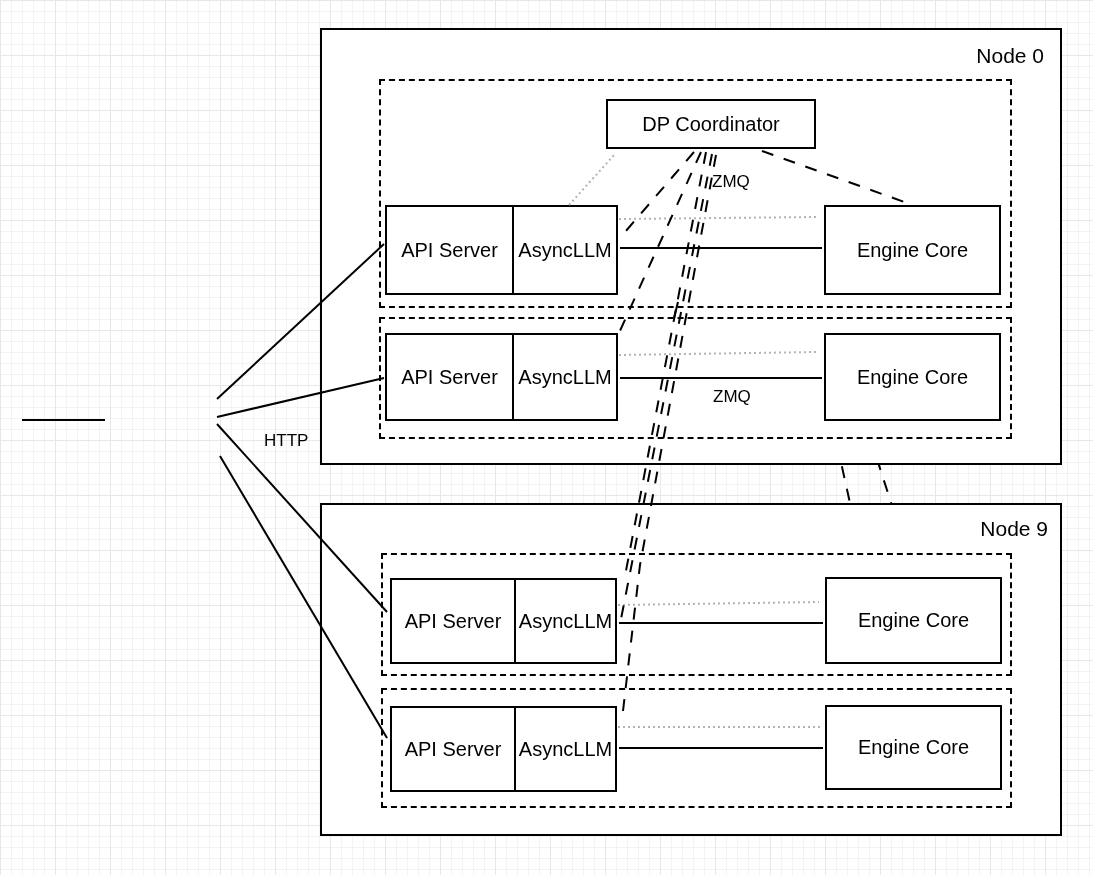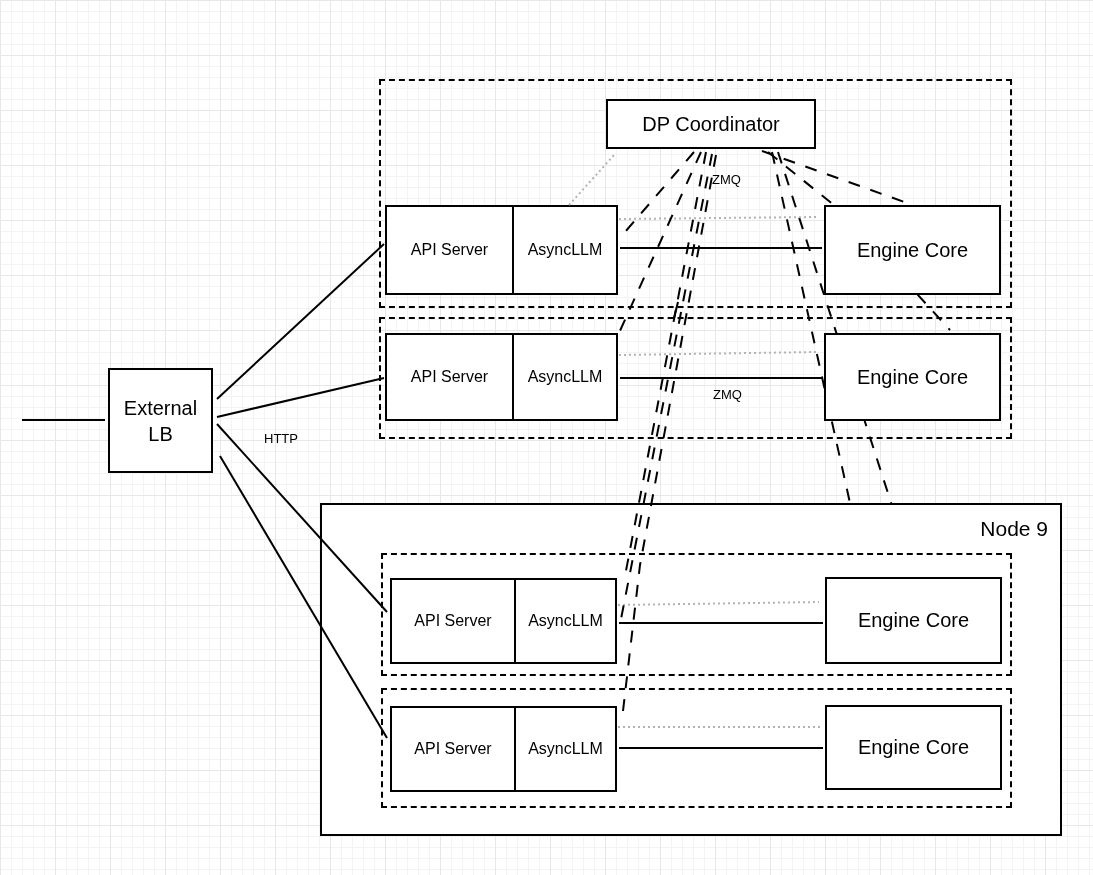--- a/index.html
+++ b/index.html
@@ -15,56 +15,55 @@
     background-size:55px 55px,55px 55px,11px 11px,11px 11px;
   }
   .layer{position:absolute;left:0;top:0;width:1093px;height:875px;pointer-events:none;}
   .box{position:absolute;box-sizing:border-box;background:#fff;border:2px solid #000;}
   .container{position:absolute;box-sizing:border-box;background:#fff;border:2px solid #000;}
   .dashedbox{position:absolute;box-sizing:border-box;border:2px dashed #000;background:transparent;}
   .lbl{position:absolute;white-space:nowrap;}
   .nodelabel{position:absolute;font-size:21px;}
   .centertext{display:flex;align-items:center;justify-content:center;font-size:20px;}
   .split{display:flex;}
-  .cell{flex:none;display:flex;align-items:center;justify-content:center;font-size:16px;}
+  .cell{flex:none;display:flex;align-items:center;justify-content:center;font-size:20px;}
   .celldiv{border-right:2px solid #000;}
-  .small{font-size:13px;}
+  .small{font-size:17px;}
   .lbtext{display:flex;flex-direction:column;align-items:center;justify-content:center;font-size:20px;line-height:1.3;}
   svg line, svg path{fill:none;}
 </style>
 </head>
 <body>
 
 <div class="canvas">
 
   <svg class="layer">
     <defs>
       <marker id="uB" markerUnits="userSpaceOnUse" markerWidth="18" markerHeight="14" refX="15" refY="7" orient="auto-start-reverse">
         <path d="M1,1.5 L16,7 L1,12.5 z" fill="#000"></path>
       </marker>
     </defs>
     <path d="M768,152 L840,210 L950,330" stroke="#000" stroke-width="2" stroke-dasharray="12 11" marker-end="url(#uB)"></path>
     <line x1="778" y1="152" x2="955" y2="701" stroke="#000" stroke-width="2" stroke-dasharray="12 11" marker-end="url(#uB)"></line>
     <line x1="772" y1="152" x2="866" y2="575" stroke="#000" stroke-width="2" stroke-dasharray="12 11" marker-start="url(#uB)" marker-end="url(#uB)"></line>
   </svg>
 
+  <div class="container" style="left:320px;top:28px;width:742px;height:437px;">
+    <div class="nodelabel" style="right:16px;top:14px;">Node 0</div>
+  </div>
 
   <div class="container" style="left:320px;top:503px;width:742px;height:333px;">
     <div class="nodelabel" style="right:12px;top:12px;">Node 9</div>
   </div>
 
   <div class="dashedbox" style="left:379px;top:79px;width:633px;height:229px;"></div>
   <div class="dashedbox" style="left:379px;top:317px;width:633px;height:122px;"></div>
   <div class="dashedbox" style="left:381px;top:553px;width:631px;height:123px;"></div>
   <div class="dashedbox" style="left:381px;top:688px;width:631px;height:120px;"></div>
 
-  <div class="box lbtext" style="left:108px;top:368px;width:105px;height:105px;">
-    <span>External</span>
-    <span>LB</span>
-  </div>
 
   <div class="box centertext" style="left:606px;top:99px;width:210px;height:50px;">
     <span>DP Coordinator</span>
   </div>
 
   <div class="box split" style="left:385px;top:205px;width:233px;height:90px;">
     <div class="cell celldiv" style="width:125px;">API Server</div>
     <div class="cell" style="flex:1;">AsyncLLM</div>
   </div>
   <div class="box centertext" style="left:824px;top:205px;width:177px;height:90px;">

